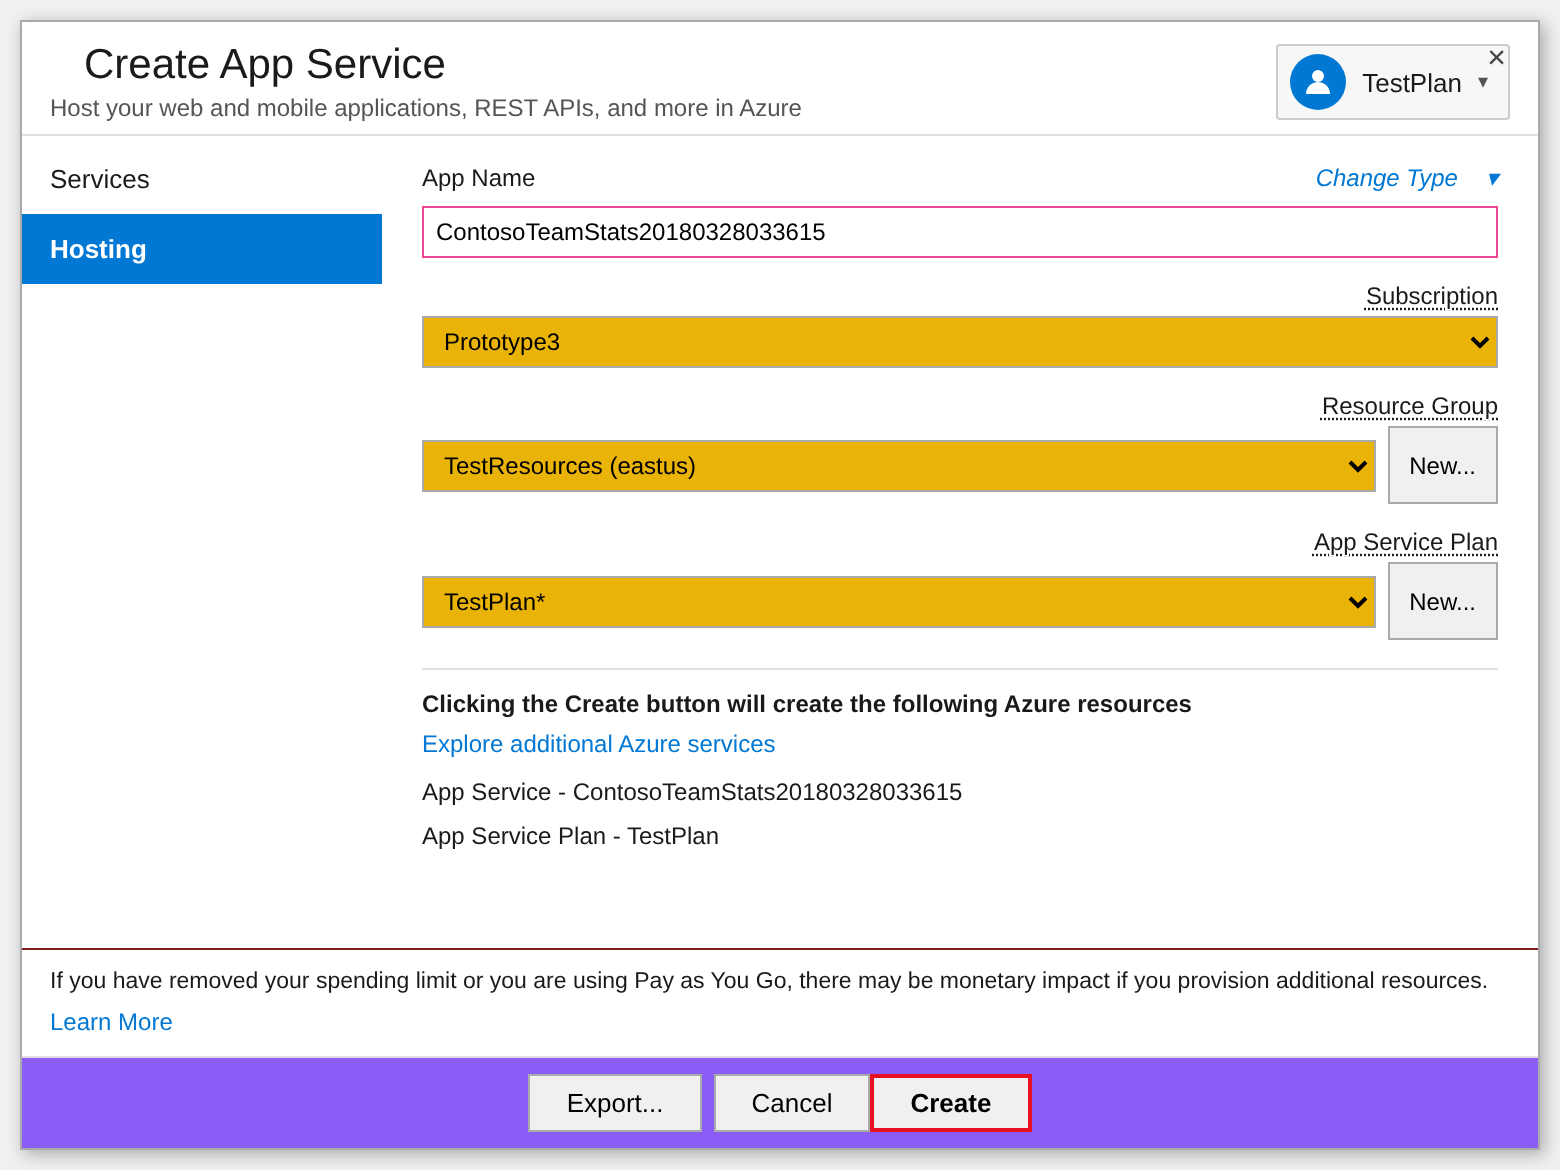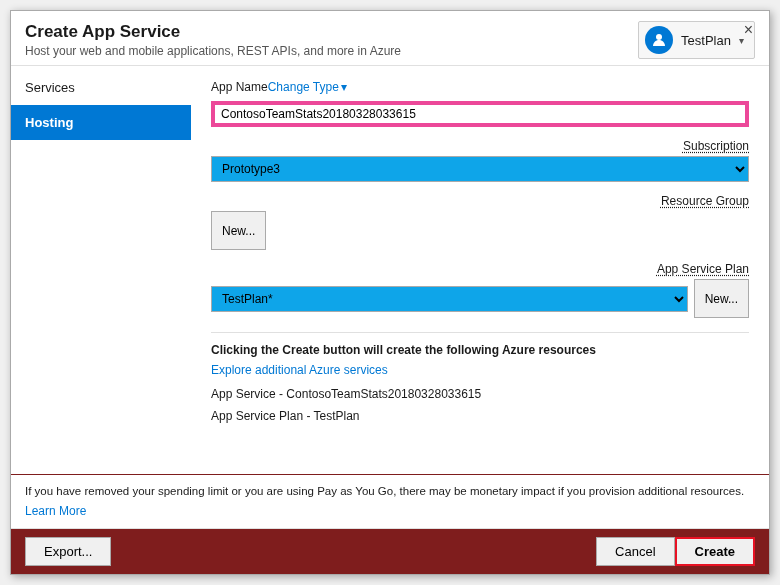--- a/index.html
+++ b/index.html
@@ -26,23 +26,24 @@
     }
     .title-bar {
       display: flex;
       align-items: center;
       justify-content: space-between;
       padding: 10px 14px 6px 14px;
       border-bottom: 1px solid #e0e0e0;
     }
     .title-section {}
     .dialog-title {
-      font-size: 17px;
-      font-weight: 700;
-      color: #1a1a1a;
+      font-size: 21px;
+      font-weight: 400;
+      color: #1a1a1a;
+      margin-left: 17px;
     }
     .dialog-subtitle {
       font-size: 12px;
       color: #555;
       margin-top: 2px;
     }
     .account-section {
       display: flex;
       align-items: center;
       border: 1px solid #ccc;
@@ -104,20 +105,21 @@
       color: white;
       font-weight: 600;
     }
     .main-content {
       flex: 1;
       padding: 14px 20px;
       overflow-y: auto;
     }
     .form-header {
       display: flex;
+      justify-content: space-between;
       align-items: flex-start;
       margin-bottom: 4px;
     }
     .field-label {
       font-size: 12px;
       color: #1a1a1a;
       margin-bottom: 3px;
       text-decoration: underline;
       text-decoration-style: dotted;
       text-underline-offset: 2px;
@@ -128,43 +130,44 @@
       color: #1a1a1a;
       margin-bottom: 3px;
     }
     .change-type-link {
       color: #0078d4;
       font-size: 12px;
       cursor: pointer;
       text-decoration: none;
       display: flex;
       align-items: center;
-      gap: 2px;
+      gap: 14px;
+      font-style: italic;
     }
     .form-group {
       margin-bottom: 12px;
     }
     .text-input {
       width: 100%;
       padding: 4px 6px;
-      border: 4px solid #ec4899;
+      border: 1px solid #ec4899;
       font-size: 12px;
       font-family: inherit;
       outline: none;
       height: 26px;
     }
     .select-input {
       width: 100%;
       padding: 4px 6px;
       border: 1px solid #aaa;
       font-size: 12px;
       font-family: inherit;
       outline: none;
       height: 26px;
-      background: #0ea5e9;
+      background: #eab308;
       appearance: auto;
     }
     .input-with-button {
       display: flex;
       gap: 6px;
       align-items: center;
     }
     .input-with-button .select-input {
       flex: 1;
     }
@@ -215,24 +218,24 @@
     }
     .footer-link {
       color: #0078d4;
       font-size: 12px;
       text-decoration: none;
       cursor: pointer;
       margin-top: 36px;
     }
     .button-bar {
       display: flex;
-      justify-content: space-between;
+      justify-content: center;
       padding: 8px 14px;
       border-top: 1px solid #e0e0e0;
-      background: #7f1d1d;
+      background: #8b5cf6;
     }
     .btn {
       padding: 5px 18px;
       font-size: 13px;
       font-family: inherit;
       cursor: pointer;
       border: 1px solid #aaa;
       background: #f0f0f0;
     }
     .btn-create {
@@ -299,20 +302,23 @@
       <div class="form-group">
         <div class="field-label">Subscription</div>
         <select class="select-input">
           <option>Prototype3</option>
         </select>
       </div>
 
       <div class="form-group">
         <div class="field-label">Resource Group</div>
         <div class="input-with-button">
+          <select class="select-input">
+            <option>TestResources (eastus)</option>
+          </select>
           <button class="new-btn">New...</button>
         </div>
       </div>
 
       <div class="form-group">
         <div class="field-label">App Service Plan</div>
         <div class="input-with-button">
           <select class="select-input">
             <option>TestPlan*</option>
           </select>

